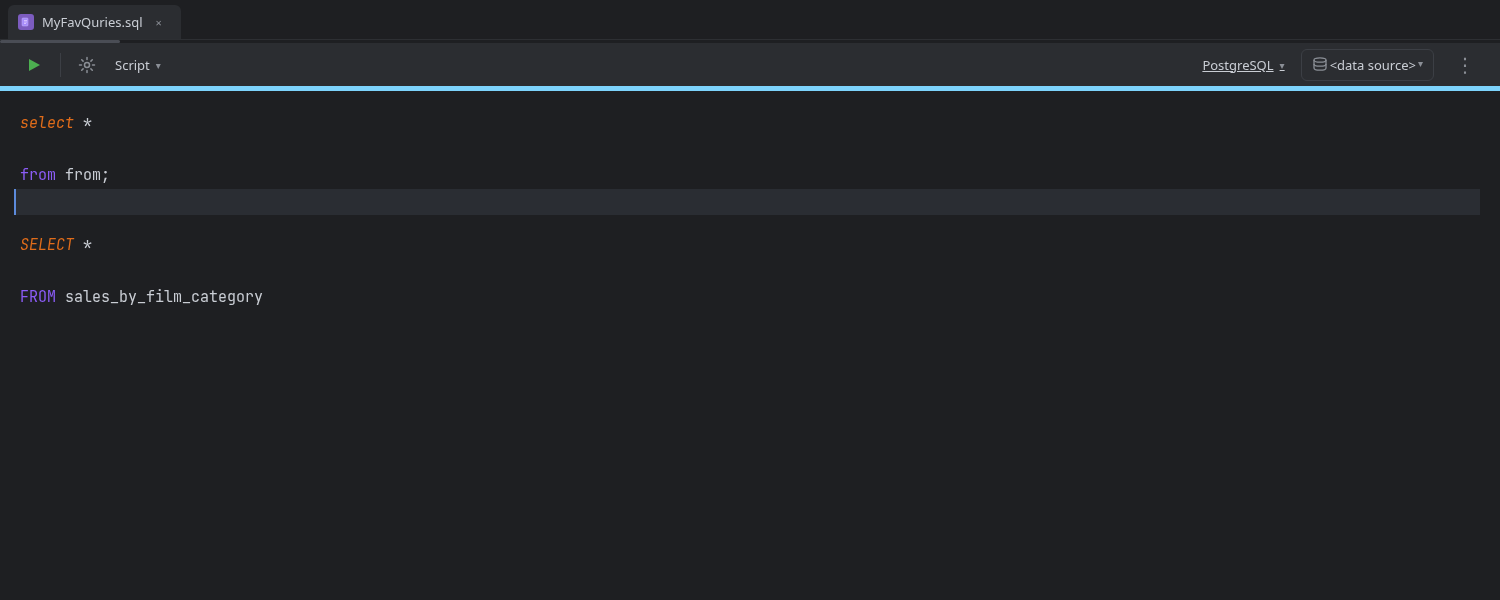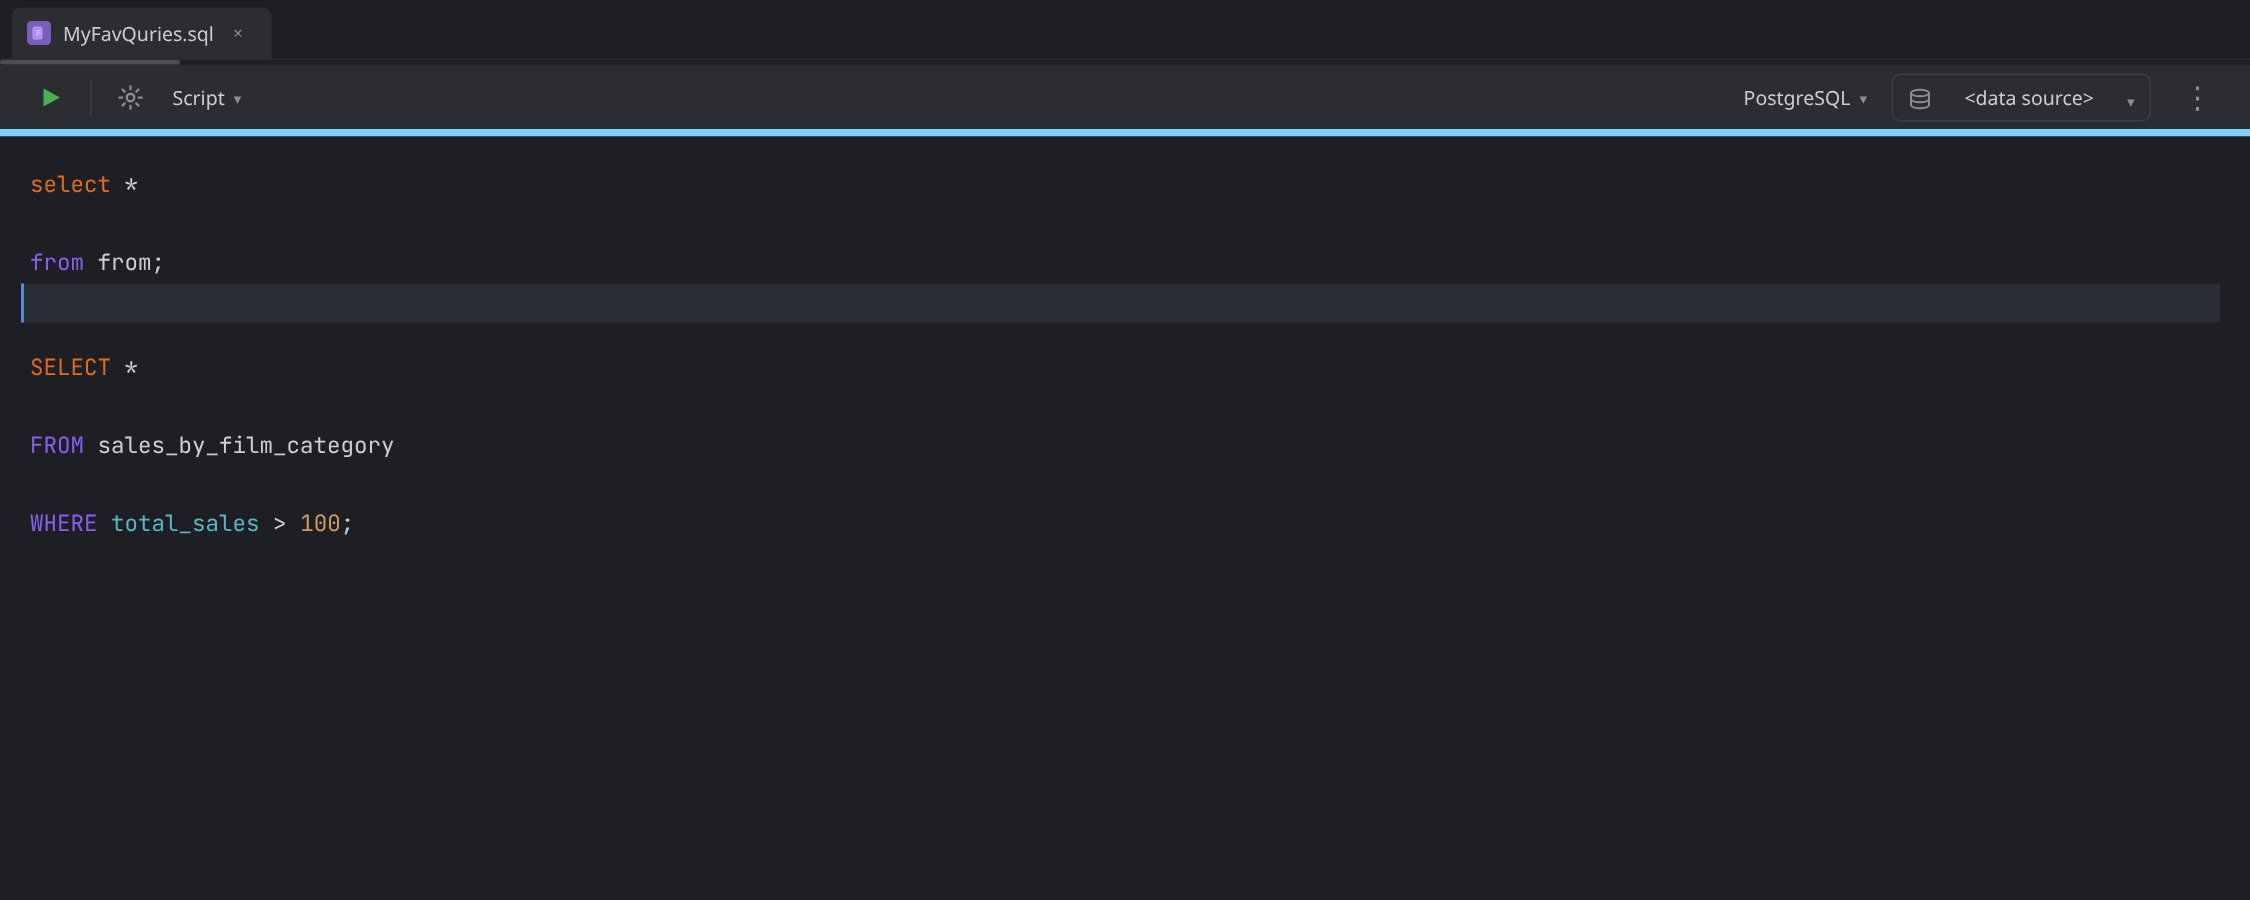--- a/index.html
+++ b/index.html
@@ -124,26 +124,27 @@
 
     .dialect-btn {
       display: flex;
       align-items: center;
       gap: 6px;
       padding: 6px 10px;
       border-radius: 6px;
       cursor: pointer;
       color: #c9cdd4;
       font-size: 13px;
+      text-decoration: underline;
     }
 
     .datasource-btn {
       display: flex;
-      align-items: flex-end;
-      gap: 22px;
+      align-items: flex-start;
+      gap: 2px;
       padding: 6px 10px;
       border-radius: 6px;
       cursor: pointer;
       color: #c9cdd4;
       font-size: 13px;
       border: 1px solid #3c3f45;
     }
 
     
     .editor {
@@ -155,21 +156,21 @@
       height: calc(600px - 40px - 3px - 48px);
       position: relative;
     }
 
     .line {
       display: flex;
       align-items: baseline;
       min-height: 26px;
     }
 
-    .kw-orange { color: #e06c1a; }
+    .kw-orange { color: #e06c1a; font-style: italic; }
     .kw-purple { color: #8b5cf6; }
     .kw-teal { color: #56b6c2; }
     .kw-number { color: #d19a66; }
     .txt-light { color: #c9cdd4; }
 
     
     .dropdown-panel {
       position: absolute;
       top: 48px + 3px;
       right: 0;
@@ -343,17 +344,14 @@
   </div>
 
   <div class="line">&nbsp;</div>
 
   <div class="line">
     <span class="kw-purple">FROM</span>&nbsp;<span class="txt-light">sales_by_film_category</span>
   </div>
 
   <div class="line">&nbsp;</div>
 
-  <div class="line">
-    <span class="kw-purple">WHERE</span>&nbsp;<span class="kw-teal">total_sales</span>&nbsp;<span class="txt-light">&gt;</span>&nbsp;<span class="kw-number">100</span><span class="txt-light">;</span>
-  </div>
 
 </div>
 
 </body></html>

